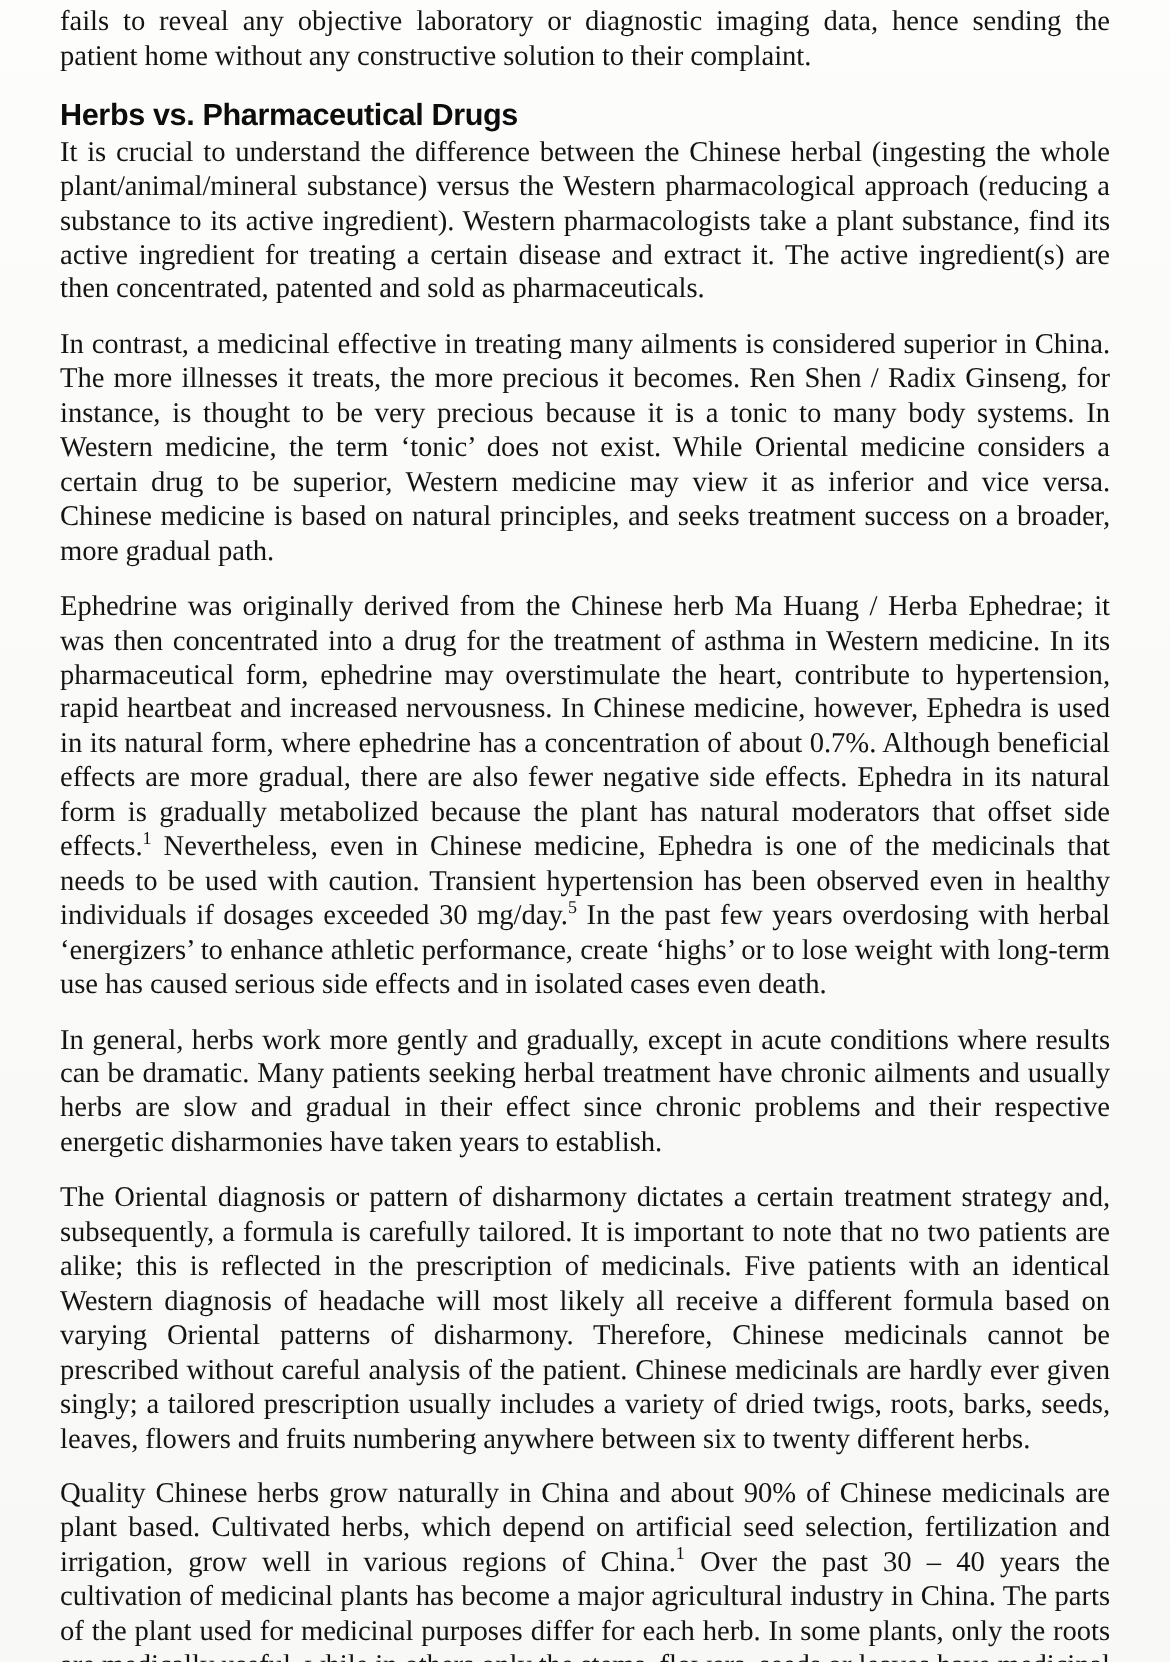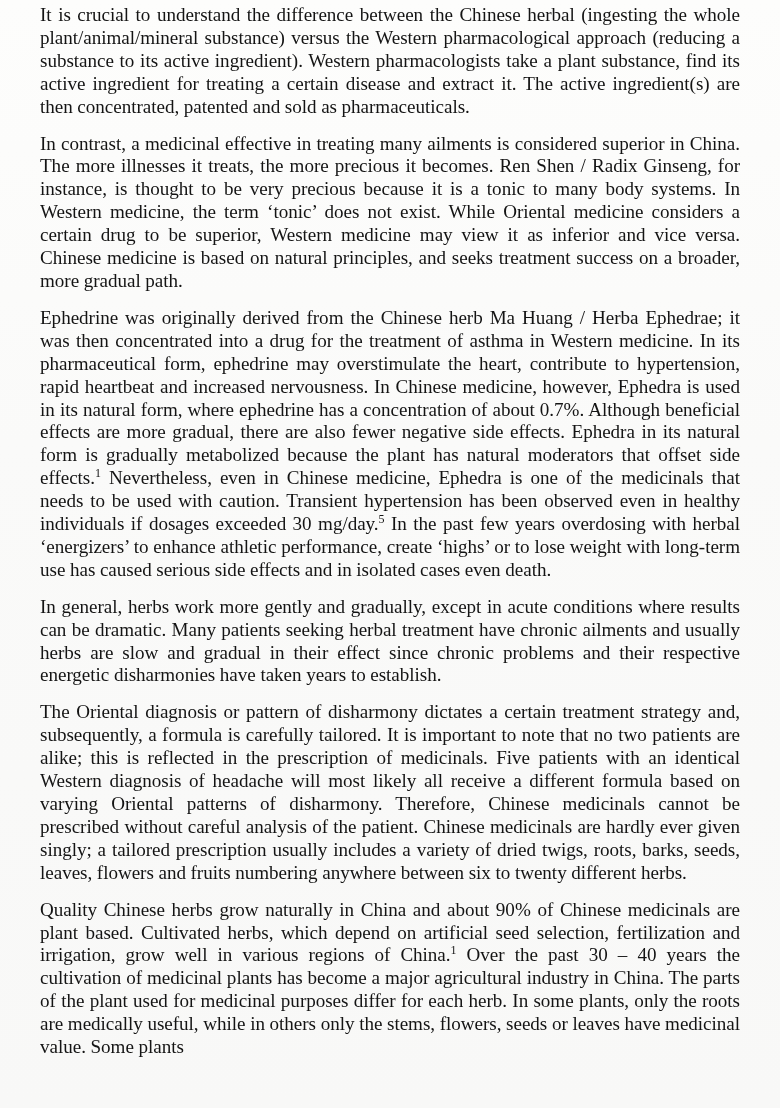--- a/index.html
+++ b/index.html
@@ -62,21 +62,23 @@
   p.para.clipped {
     margin-bottom: 0;
   }
 </style>
 </head>
 <body>
 
 <div class="page">
   <div class="content">
 
+    <p class="para">fails to reveal any objective laboratory or diagnostic imaging data, hence sending the patient home without any constructive solution to their complaint.</p>
 
+    <h2 class="heading">Herbs vs. Pharmaceutical Drugs</h2>
 
     <p class="para afterhead">It is crucial to understand the difference between the Chinese herbal (ingesting the whole plant/animal/mineral substance) versus the Western pharmacological approach (reducing a substance to its active ingredient). Western pharmacologists take a plant substance, find its active ingredient for treating a certain disease and extract it. The active ingredient(s) are then concentrated, patented and sold as pharmaceuticals.</p>
 
     <p class="para">In contrast, a medicinal effective in treating many ailments is considered superior in China. The more illnesses it treats, the more precious it becomes. Ren Shen / Radix Ginseng, for instance, is thought to be very precious because it is a tonic to many body systems. In Western medicine, the term ‘tonic’ does not exist. While Oriental medicine considers a certain drug to be superior, Western medicine may view it as inferior and vice versa. Chinese medicine is based on natural principles, and seeks treatment success on a broader, more gradual path.</p>
 
     <p class="para">
       <span>Ephedrine was originally derived from the Chinese herb Ma Huang / Herba Ephedrae; it was then concentrated into a drug for the treatment of asthma in Western medicine. In its pharmaceutical form, ephedrine may overstimulate the heart, contribute to hypertension, rapid heartbeat and increased nervousness. In Chinese medicine, however, Ephedra is used in its natural form, where ephedrine has a concentration of about 0.7%. Although beneficial effects are more gradual, there are also fewer negative side effects. Ephedra in its natural form is gradually metabolized because the plant has natural moderators that offset side effects.</span><sup class="fn">1</sup><span> Nevertheless, even in Chinese medicine, Ephedra is one of the medicinals that needs to be used with caution. Transient hypertension has been observed even in healthy individuals if dosages exceeded 30 mg/day.</span><sup class="fn">5</sup><span> In the past few years overdosing with herbal ‘energizers’ to enhance athletic performance, create ‘highs’ or to lose weight with long-term use has caused serious side effects and in isolated cases even death.</span>
     </p>
 
 

